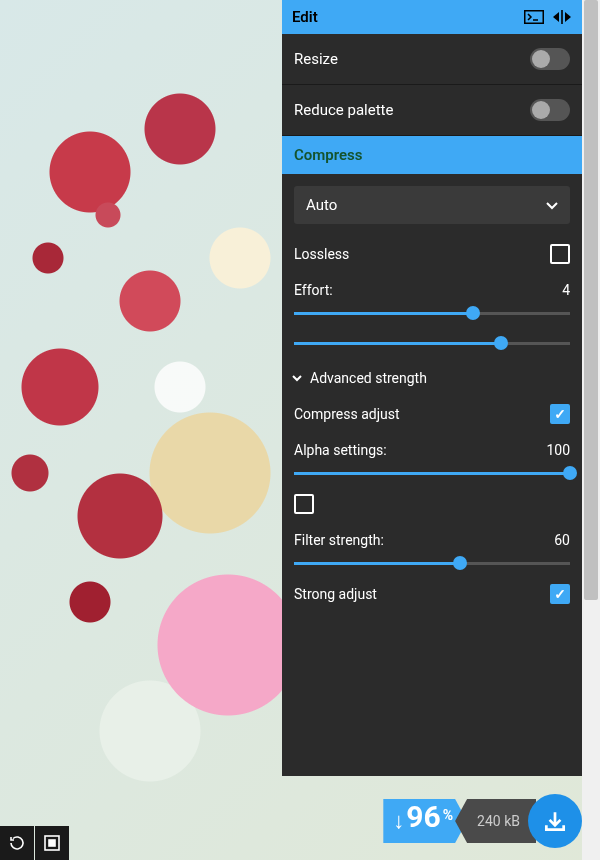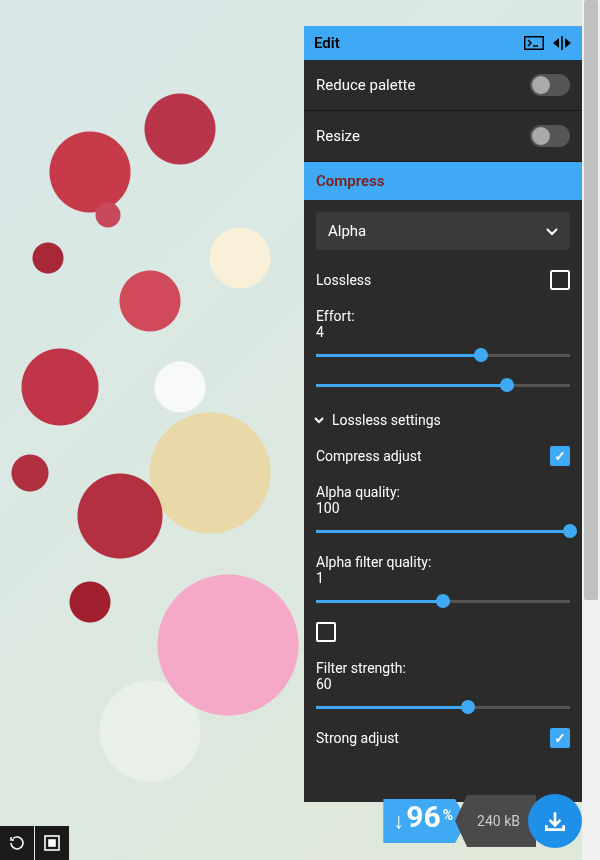--- a/index.html
+++ b/index.html
@@ -27,29 +27,28 @@
       radial-gradient(circle at 5% 55%, #b03040 0 18px, transparent 19px),
       radial-gradient(circle at 15% 70%, #a02030 0 20px, transparent 21px),
       radial-gradient(circle at 30% 45%, #ffffffcc 0 25px, transparent 26px),
       radial-gradient(circle at 40% 30%, #f8f0d8 0 30px, transparent 31px);
   }
 
   
   .panel {
     position: absolute;
     top: 0; right: 18px;
-    width: 278px;
+    width: 300px;
     height: 776px;
     background: #2b2b2b;
     color: #fff;
     font-size: 15px;
     overflow: hidden;
     display: flex;
     flex-direction: column;
-    margin-top: 26px;
   }
   .header {
     background: #3fa9f5;
     color: #000;
     height: 34px;
     display: flex;
     align-items: center;
     padding: 0 10px;
     font-weight: 600;
     gap: 8px;
@@ -57,21 +56,21 @@
   .header .title { flex: 1; }
   .header-icon { width: 20px; height: 16px; display:flex; align-items:center; justify-content:center; }
 
   .row {
     display: flex; align-items: center; justify-content: space-between;
     padding: 14px 12px;
     border-bottom: 1px solid #1a1a1a;
   }
   .section-compress {
     background: #3fa9f5;
-    color: #7f1d1d;
+    color: #14532d;
     font-weight: 600;
     padding: 10px 12px;
   }
   .select-row { padding: 12px; }
   .select {
     background: #3a3a3a;
     border-radius: 3px;
     padding: 10px 12px;
     display: flex; align-items: center; justify-content: space-between;
     cursor: pointer;
@@ -85,21 +84,21 @@
     background:#aaa; top:2px; left:2px;
   }
   .checkbox {
     width: 20px; height: 20px; border: 2px solid #fff; border-radius: 2px;
     display:flex; align-items:center; justify-content:center;
   }
   .checkbox.checked { background:#3fa9f5; border-color:#3fa9f5; }
   .checkbox.checked::after { content:"✓"; color:#fff; font-size:14px; font-weight:bold; }
 
   .slider-block { padding: 10px 12px 6px; }
-  .slider-label { display:flex; justify-content:space-between; font-size:14px; margin-bottom:8px;flex-direction:column; }
+  .slider-label { display:flex; justify-content:space-between; font-size:14px; margin-bottom:8px; }
   .slider {
     position: relative; height: 14px; display:flex; align-items:center;
   }
   .slider-track {
     height: 3px; background:#555; width:100%; position:relative;
   }
   .slider-fill {
     position:absolute; height:3px; background:#3fa9f5; left:0; top:0;
   }
   .slider-thumb {
@@ -140,21 +139,21 @@
     background:#3fa9f5; color:#fff;
     height:44px; padding: 0 14px 0 10px;
     display:flex; align-items:baseline; justify-content:center;
     font-weight:700;
     clip-path: polygon(0 0, calc(100% - 12px) 0, 100% 50%, calc(100% - 12px) 100%, 0 100%);
   }
   .ratio-badge .arrow { font-size:22px; margin-right:2px; align-self:center; }
   .ratio-badge .big { font-size:30px; }
   .ratio-badge .pct { font-size:14px; margin-left:2px; align-self:flex-start; margin-top:8px;}
   .size-badge {
-    background:#4a4a4a; color:#ccc; height:52px;
+    background:#4a4a4a; color:#ccc; height:44px;
     padding: 0 16px 0 22px; margin-left:-12px;
     display:flex; align-items:center;
     clip-path: polygon(12px 0, 100% 0, 100% 100%, 12px 100%, 0 50%);
     font-size:14px;
   }
   .dl-btn {
     width:54px; height:54px; border-radius:50%; background:#1e90e8;
     margin-left:-8px;
     display:flex; align-items:center; justify-content:center;
     position:relative; z-index:2;
@@ -188,33 +187,33 @@
     <span class="header-icon">
       <svg width="18" height="14" viewBox="0 0 18 14" fill="#000">
         <path d="M0 7 L6 2 V12 Z"></path>
         <path d="M18 7 L12 2 V12 Z"></path>
         <rect x="8.2" y="0" width="1.6" height="14"></rect>
       </svg>
     </span>
   </div>
 
   <div class="row">
+    <span>Resize</span>
+    <div class="switch"></div>
+  </div>
+  <div class="row">
     <span>Reduce palette</span>
     <div class="switch"></div>
   </div>
-  <div class="row">
-    <span>Resize</span>
-    <div class="switch"></div>
-  </div>
 
   <div class="section-compress">Compress</div>
 
   <div class="select-row">
     <div class="select">
-      <span>Alpha</span>
+      <span>Auto</span>
       <span>
         <svg width="12" height="8" viewBox="0 0 12 8" fill="none" stroke="#fff" stroke-width="2">
             <path d="M1 1 L6 6 L11 1"></path>
           </svg>
       </span>
     </div>
   </div>
 
   <div class="opt-row">
     <span>Lossless</span>
@@ -242,53 +241,41 @@
       <div class="slider-thumb" style="left:75%"></div>
     </div>
   </div>
 
   <div class="advanced-row">
     <span class="chevron-down">
       <svg width="10" height="7" viewBox="0 0 10 7" fill="none" stroke="#fff" stroke-width="2">
           <path d="M1 1 L5 5 L9 1"></path>
         </svg>
     </span>
-    <span>Lossless settings</span>
+    <span>Advanced strength</span>
   </div>
 
   <div class="opt-row">
     <span>Compress adjust</span>
     <div class="checkbox checked"></div>
   </div>
 
   <div class="slider-block">
     <div class="slider-label">
-      <span>Alpha quality:</span>
+      <span>Alpha settings:</span>
       <span>100</span>
     </div>
     <div class="slider">
       <div class="slider-track">
           <div class="slider-fill" style="width:100%"></div>
         </div>
       <div class="slider-thumb" style="left:100%"></div>
     </div>
   </div>
 
-  <div class="slider-block">
-    <div class="slider-label">
-      <span>Alpha filter quality:</span>
-      <span>1</span>
-    </div>
-    <div class="slider">
-      <div class="slider-track">
-          <div class="slider-fill" style="width:50%"></div>
-        </div>
-      <div class="slider-thumb" style="left:50%"></div>
-    </div>
-  </div>
 
   <div class="opt-row">
     <div class="checkbox"></div>
   </div>
 
   <div class="slider-block">
     <div class="slider-label">
       <span>Filter strength:</span>
       <span>60</span>
     </div>

